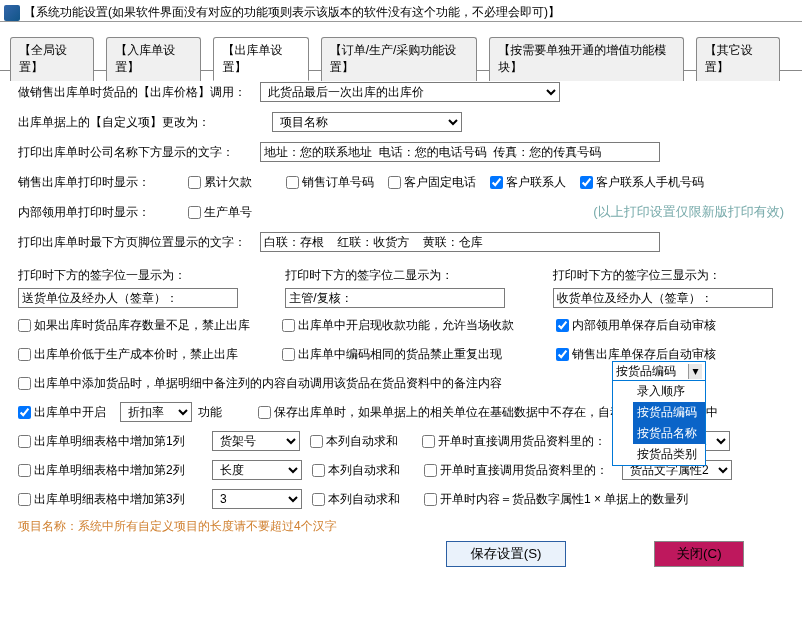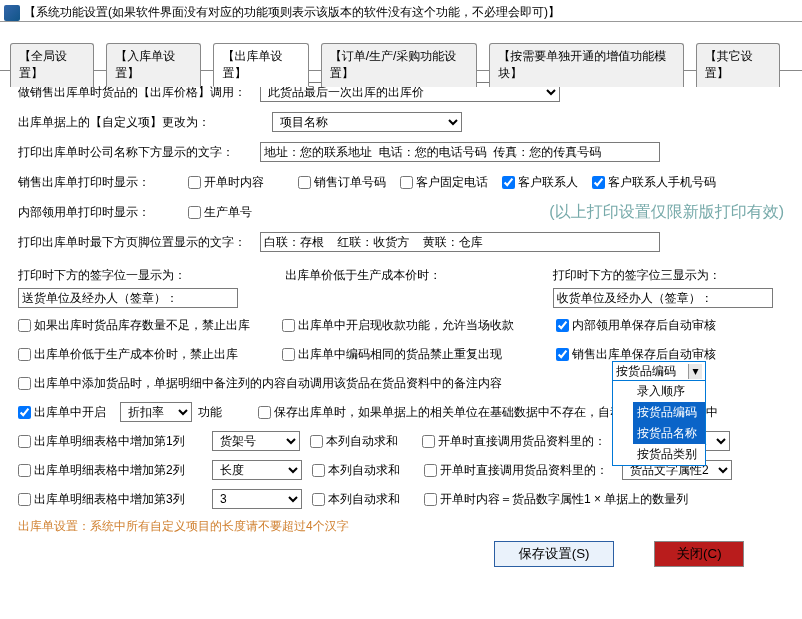--- a/index.html
+++ b/index.html
@@ -34,21 +34,21 @@
 }
 .tab {
   padding: 4px 8px;
   border: 1px solid #888;
   border-bottom: none;
   margin-right: 12px;
   background: #f0f0f0;
   cursor: pointer;
   border-radius: 3px 3px 0 0;
   position: relative;
-  top: 17px;
+  top: 11px;
 }
 .tab.active {
   background: #fff;
   border-bottom: 1px solid #fff;
 }
 .content {
   padding: 10px 18px;
 }
 .row {
   display: flex;
@@ -59,35 +59,35 @@
 .label { white-space: nowrap; }
 select, input[type=text] {
   font-size: 12px;
   height: 20px;
   border: 1px solid #7a7a7a;
   padding: 0 3px;
   background: #fff;
 }
 input[type=checkbox] { margin-right: 3px; vertical-align: middle; }
 .cb { display: inline-flex; align-items: center; margin-right: 14px; white-space: nowrap; }
-.hint-right { margin-left: auto; color: #7aa; font-size: 16px; }
+.hint-right { margin-left: auto; color: #7aa; font-size: 13px; }
 .sig-row { display: flex; gap: 36px; margin-top: 14px; margin-bottom: 6px; }
 .sig-col { flex: 1; }
 .sig-input { width: 220px; display: block; margin-top: 4px; }
 .chk-grid { margin-top: 6px; }
 .chk-grid .row { margin-bottom: 7px; flex-wrap: nowrap; }
 .warm-tip { color: #d08030; margin-top: 8px; }
-.btn-row { display: flex; justify-content: flex-end; gap: 40px; margin-top: 6px; padding-right: 40px; }
+.btn-row { display: flex; justify-content: flex-end; gap: 88px; margin-top: 6px; padding-right: 40px; }
 .btn {
   min-width: 120px; height: 26px;
   border: 1px solid #2b5fa3;
   background: #eaf2fb;
   cursor: pointer;
 }
-.btn.plain { border-color: #888; background: #b91c1c; min-width: 90px; }
+.btn.plain { border-color: #888; background: #be185d; min-width: 90px; }
 .dropdown-open {
   position: absolute;
   left: 612px; top: 361px;
   width: 94px;
   z-index: 10;
   font-family: Liberation Serif, serif;
 }
 .dropdown-open .dd-sel {
   border: 1px solid #0078d7;
   background: #fff;
@@ -160,21 +160,21 @@
   <div class="row">
     <span class="label">打印出库单时公司名称下方显示的文字：</span>
     <span class="gap" style="width:26px"></span>
     <input type="text" style="width: 400px;" value="地址：您的联系地址  电话：您的电话号码  传真：您的传真号码">
   </div>
 
   <div class="row">
     <span class="label" style="width:170px">销售出库单打印时显示：</span>
     <label class="cb">
         <input type="checkbox" style="">
-        <span>开单时内容</span>
+        <span>累计欠款</span>
       </label>
     <span class="gap" style="width:20px"></span>
     <label class="cb">
         <input type="checkbox" style="">
         <span>销售订单号码</span>
       </label>
     <label class="cb">
         <input type="checkbox" style="">
         <span>客户固定电话</span>
       </label>
@@ -202,21 +202,22 @@
     <span class="gap" style="width:14px"></span>
     <input type="text" style="width: 400px;" value="白联：存根    红联：收货方    黄联：仓库">
   </div>
 
   <div class="sig-row">
     <div class="sig-col">
       <div class="label">打印时下方的签字位一显示为：</div>
       <input class="sig-input" type="text" value="送货单位及经办人（签章）：" style="">
     </div>
     <div class="sig-col">
-      <div class="label">出库单价低于生产成本价时：</div>
+      <div class="label">打印时下方的签字位二显示为：</div>
+      <input class="sig-input" type="text" value="主管/复核：" style="">
     </div>
     <div class="sig-col">
       <div class="label">打印时下方的签字位三显示为：</div>
       <input class="sig-input" type="text" value="收货单位及经办人（签章）：" style="">
     </div>
   </div>
 
   <div class="chk-grid">
     <div class="row">
       <label class="cb" style="width:250px">
@@ -315,21 +316,21 @@
           <span>本列自动求和</span>
         </label>
       <span class="gap" style="width:10px"></span>
       <label class="cb">
           <input type="checkbox" style="">
           <span>开单时内容＝货品数字属性1 × 单据上的数量列</span>
         </label>
     </div>
   </div>
 
-  <div class="warm-tip">出库单设置：系统中所有自定义项目的长度请不要超过4个汉字</div>
+  <div class="warm-tip">项目名称：系统中所有自定义项目的长度请不要超过4个汉字</div>
 
   <div class="btn-row">
     <button class="btn">保存设置(S)</button>
     <button class="btn plain">关闭(C)</button>
   </div>
 
 </div>
 
 <div class="dropdown-open">
   <div class="dd-sel">

